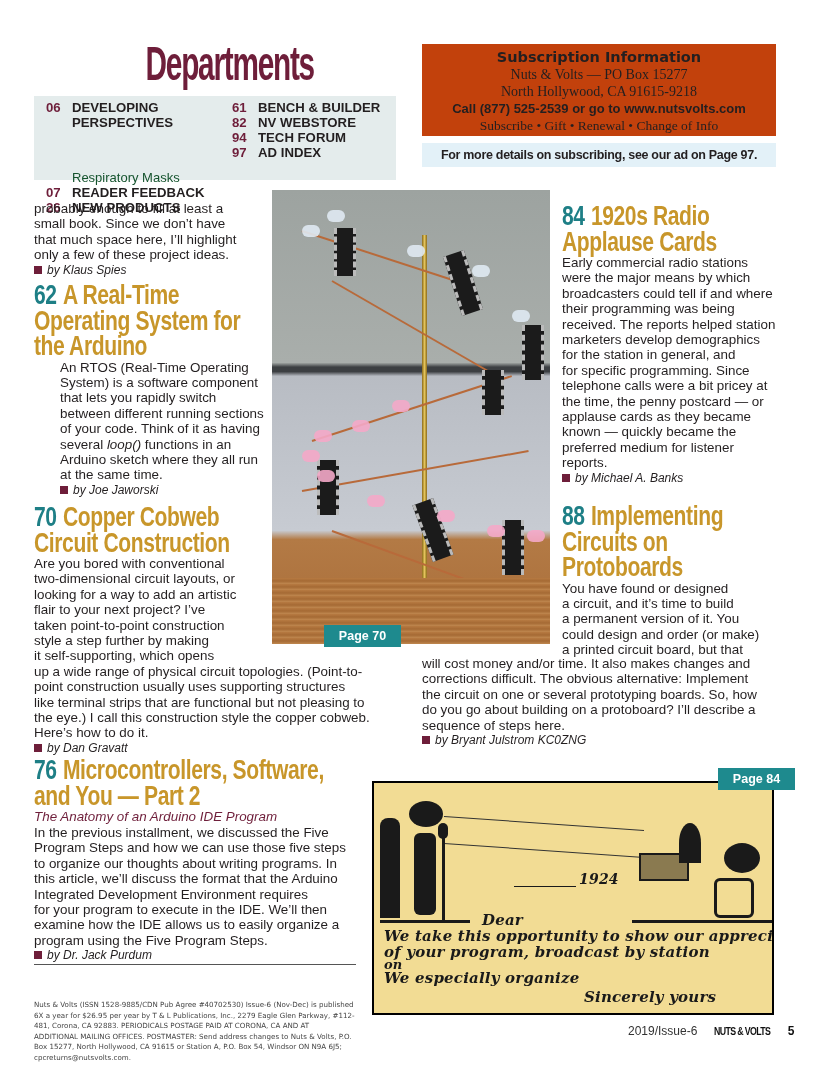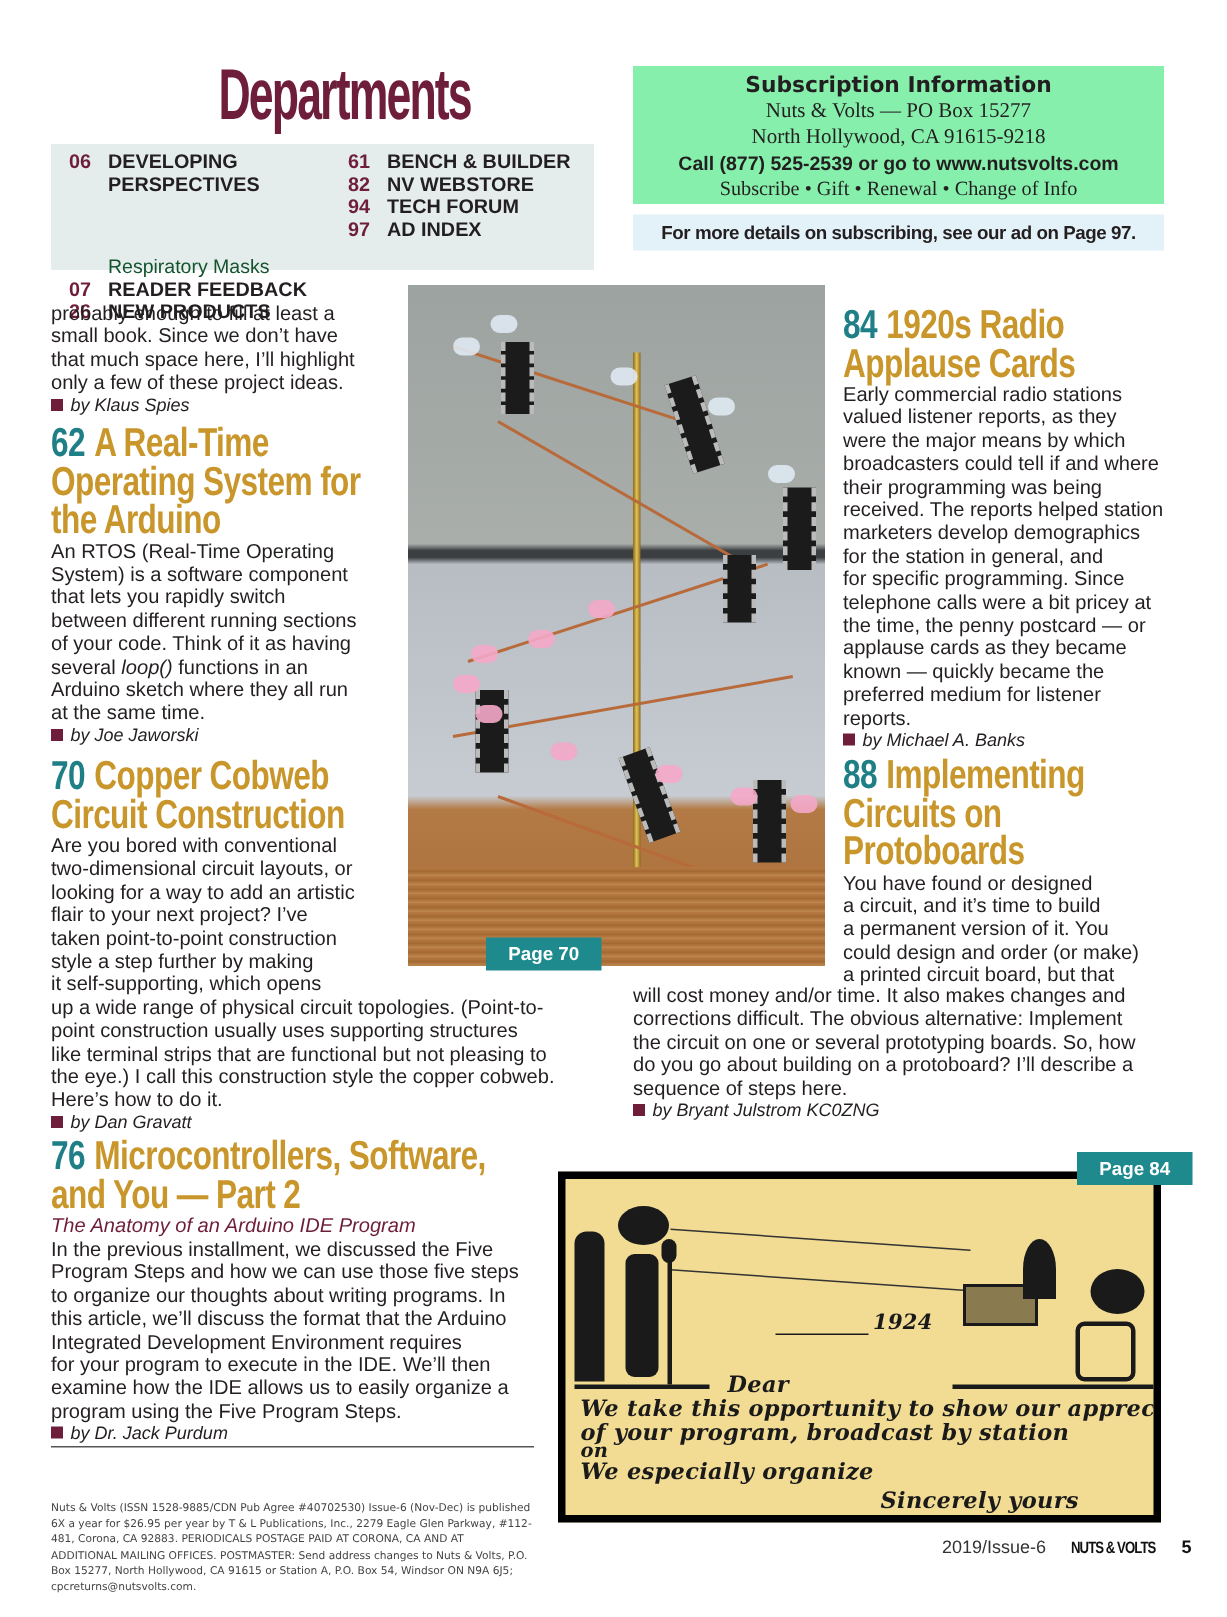--- a/index.html
+++ b/index.html
@@ -22,21 +22,21 @@
   .dept-col { position: absolute; top: 4px; }
   .dept-col.left { left: 12px; }
   .dept-col.right { left: 198px; }
   .dept-item { font-weight: bold; font-size: 13.2px; line-height: 15px; white-space: nowrap; color: #231f20; }
   .dept-num { color: #6e1e3a; display: inline-block; width: 26px; }
   .dept-cont { padding-left: 26px; font-weight: bold; font-size: 13.2px; line-height: 15px; }
   .dept-sub { padding-left: 26px; font-weight: normal; font-size: 13px; line-height: 15px; color: #14532d; margin-top: 40px; }
 
   
   .sub-box {
-    left: 422px; top: 44px; width: 354px; height: 92px; background: #86efac;
+    left: 422px; top: 44px; width: 354px; height: 92px; background: #c2410c;
     text-align: center; font-family: "DejaVu Sans", sans-serif; padding-top: 5px;
   }
   .sub-title { font-weight: bold; font-size: 14.5px; line-height: 17px; color: #231f20; }
   .sub-line { font-size: 13px; line-height: 17px; color: #231f20; font-family: "Liberation Serif", serif; font-size: 14px; }
   .sub-call { font-weight: bold; font-size: 13px; line-height: 17px; color: #231f20; font-family: Liberation Sans, sans-serif; }
   .sub-links { font-size: 13.5px; line-height: 17px; color: #231f20; font-family: "Liberation Serif", serif; }
   .sub-more {
     left: 422px; top: 143px; width: 354px; height: 24px; background: #e3f1f8;
     text-align: center; font-weight: bold; font-size: 12.5px; line-height: 24px; color: #231f20;
     letter-spacing: -0.3px;
@@ -65,21 +65,21 @@
   .photo-circuit .led.white { background: #dfe9f2; }
   .photo-circuit .wire { position: absolute; height: 2px; background: #b86a3a; transform-origin: left center; }
   .photo-circuit .base { position: absolute; left: 0; top: 388px; width: 278px; height: 70px; background: repeating-linear-gradient(to bottom, #b77a42 0px, #a56a34 3px, #c08850 6px); }
 
   .tag { background: #1e8a8e; color: #ffffff; font-weight: bold; font-size: 12.5px; text-align: center; margin-left: 31px; }
   .tag-70 { left: 293px; top: 625px; width: 77px; height: 22px; line-height: 22px; }
   .tag-84 { left: 687px; top: 768px; width: 77px; height: 22px; line-height: 22px; }
 
   .postcard {
     left: 372px; top: 781px; width: 402px; height: 234px; background: #f2dc94;
-    border: 5px solid #000000; overflow: hidden;
+    border: 2px solid #000000; overflow: hidden;
     font-family: "DejaVu Serif", serif; font-style: italic; color: #1a1a1a;
   }
   .pc-line { position: absolute; font-size: 15px; font-weight: bold; font-style: italic; white-space: nowrap; letter-spacing: 0.2px; }
   .pc-rule { position: absolute; height: 3px; background: #1a1a1a; }
   .pc-date-line { position: absolute; left: 140px; top: 103px; width: 62px; height: 1px; background: #1a1a1a; }
   .pc-figure { position: absolute; background: #1a1a1a; }
   .pc-staff { position: absolute; left: 70px; top: 40px; width: 200px; height: 28px; border-top: 1px solid #333; border-bottom: 1px solid #333; transform: skewY(4deg); }
 
   
   .fine-rule { left: 34px; top: 964px; width: 322px; height: 1px; background: #555; }
@@ -136,21 +136,21 @@
   <div class="body-text">small book. Since we don’t have</div>
   <div class="body-text">that much space here, I’ll highlight</div>
   <div class="body-text">only a few of these project ideas.</div>
   <div class="byline"><span class="sq"></span><span>by Klaus Spies</span></div>
 </div>
 
 <div class="abs" style="left:34px; top:283px; width:240px;">
   <div class="art-title"><span class="art-num">62</span><span>A Real-Time</span></div>
   <div class="art-title">Operating System for</div>
   <div class="art-title">the Arduino</div>
-  <div style="margin-top:0px;">
+  <div style="margin-top:0px;margin-left:26px;">
     <div class="body-text">An RTOS (Real-Time Operating</div>
     <div class="body-text">System) is a software component</div>
     <div class="body-text">that lets you rapidly switch</div>
     <div class="body-text">between different running sections</div>
     <div class="body-text">of your code. Think of it as having</div>
     <div class="body-text"><span>several </span><em>loop()</em><span> functions in an</span></div>
     <div class="body-text">Arduino sketch where they all run</div>
     <div class="body-text">at the same time.</div>
     <div class="byline"><span class="sq"></span><span>by Joe Jaworski</span></div>
   </div>
@@ -218,21 +218,20 @@
   <div class="body-text">for your program to execute in the IDE. We’ll then</div>
   <div class="body-text">examine how the IDE allows us to easily organize a</div>
   <div class="body-text">program using the Five Program Steps.</div>
   <div class="byline"><span class="sq"></span><span>by Dr. Jack Purdum</span></div>
 </div>
 
 <div class="abs" style="left:562px; top:204px; width:235px;">
   <div class="art-title"><span class="art-num">84</span><span>1920s Radio</span></div>
   <div class="art-title">Applause Cards</div>
   <div class="body-text">Early commercial radio stations</div>
-  <div class="body-text">valued listener reports, as they</div>
   <div class="body-text">were the major means by which</div>
   <div class="body-text">broadcasters could tell if and where</div>
   <div class="body-text">their programming was being</div>
   <div class="body-text">received. The reports helped station</div>
   <div class="body-text">marketers develop demographics</div>
   <div class="body-text">for the station in general, and</div>
   <div class="body-text">for specific programming. Since</div>
   <div class="body-text">telephone calls were a bit pricey at</div>
   <div class="body-text">the time, the penny postcard — or</div>
   <div class="body-text">applause cards as they became</div>

